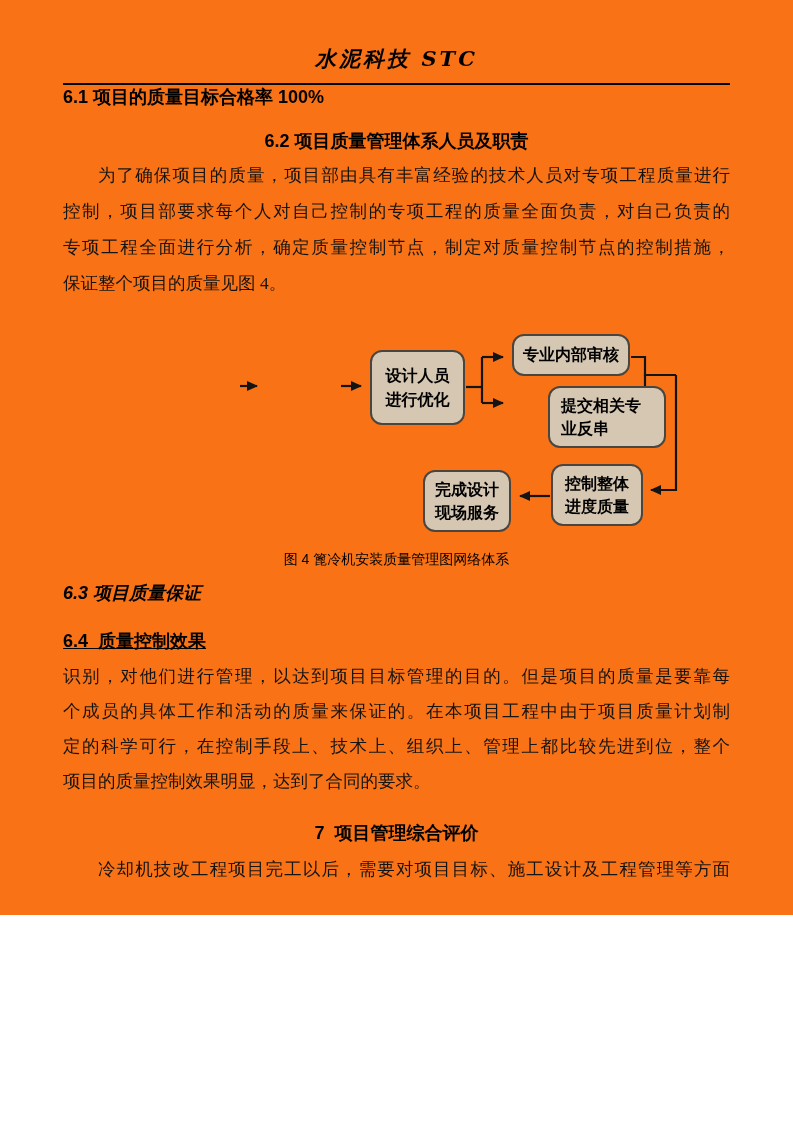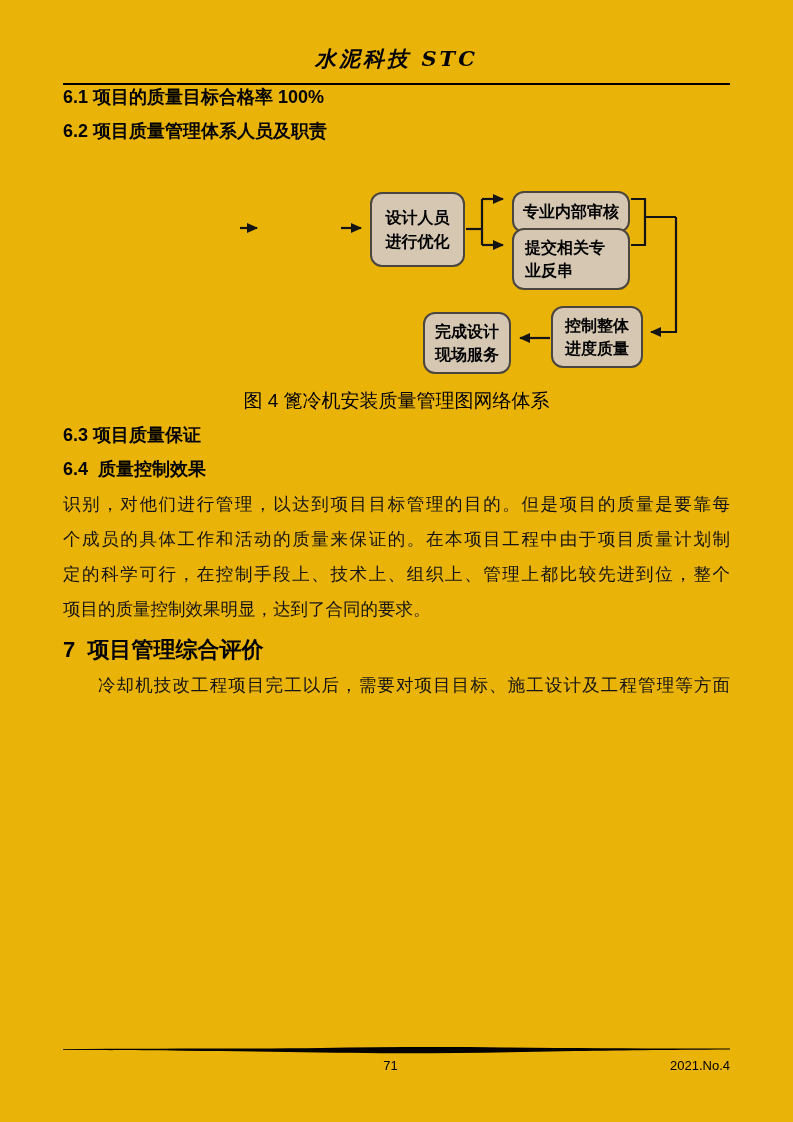--- a/index.html
+++ b/index.html
@@ -3,22 +3,22 @@
 <meta charset="utf-8">
 <style>
   :root{
     --box-fill:#d5c7b2;
     --box-border:#4a463f;
     --ink:#141414;
   }
   html,body{margin:0;padding:0;background:#ffffff;}
   .page{
     position:relative;
-    width:793px;height:1122px;
-    background:#eab308;
+    width:793px;height:915px;
+    background:#f97316;
     overflow:hidden;
     color:var(--ink);
     font-family:"Liberation Serif","DejaVu Serif",serif;
   }
   .content{padding:44px 63px 0 63px;}
 
   .journal-title{
     text-align:center;
     font-family:"DejaVu Serif","Liberation Serif",serif;
     font-style:italic;
@@ -36,24 +36,24 @@
 
   .sec-heading{
     font-family:"Liberation Sans","DejaVu Sans",sans-serif;
     font-weight:bold;
     font-size:18px;
     line-height:24px;
     color:#000;
     white-space:pre;
   }
   .h61{margin-top:0;}
-  .h62{margin-top:10px;}
-  .h63{margin-top:12px;}
-  .h64{margin-top:10px;}
-  .h7{margin-top:10px;font-size:22px;line-height:25px;}
+  .h62{margin-top:20px;text-align:center;}
+  .h63{margin-top:12px;font-style:italic;}
+  .h64{margin-top:24px;text-decoration:underline;}
+  .h7{margin-top:22px;font-size:18px;line-height:25px;text-align:center;}
 
   .para{font-size:17.5px;color:var(--ink);}
   .p62{margin-top:4px;}
   .p62 .tline{line-height:36px;}
   .p63{margin-top:8px;}
   .p64{margin-top:6px;}
   .p7{margin-top:6px;}
   .tline{
     line-height:35px;
     text-align:justify;
@@ -78,27 +78,27 @@
     border:2px solid var(--box-border);
     border-radius:12px;
     display:flex;align-items:center;justify-content:center;
     text-align:center;
     font-family:"Liberation Sans","DejaVu Sans",sans-serif;
     font-weight:bold;
     font-size:16px;line-height:1.45;
     color:#000;
     white-space:pre-line;
   }
-  .fbox.align-left{justify-content:flex-start;text-align:left;padding-left:11px;}
+  .fbox.align-left{justify-content:flex-start;text-align:left;padding-left:11px;margin-left:36px;}
 
   .fig-caption{
     margin-top:4px;
     text-align:center;
     font-family:"Liberation Sans","DejaVu Sans",sans-serif;
-    font-size:19px;
+    font-size:14px;
     color:#000;
     line-height:20px;
   }
 
   
   .footer{position:absolute;left:63px;top:1044px;width:667px;}
   .footer-rule{display:block;}
   .footer-row{
     position:relative;
     margin-top:2px;
@@ -114,20 +114,26 @@
 
 <div class="page">
   <div class="content">
 
     <div class="journal-title">水泥科技 STC</div>
     <div class="head-rule"></div>
 
     <div class="sec-heading h61">6.1 项目的质量目标合格率 100%</div>
     <div class="sec-heading h62">6.2 项目质量管理体系人员及职责</div>
 
+    <div class="para p62">
+        <div class="tline tline-first">为了确保项目的质量，项目部由具有丰富经验的技术人员对专项工程质量进行</div>
+        <div class="tline">控制，项目部要求每个人对自己控制的专项工程的质量全面负责，对自己负责的</div>
+        <div class="tline">专项工程全面进行分析，确定质量控制节点，制定对质量控制节点的控制措施，</div>
+        <div class="tline tline-last">保证整个项目的质量见图 4。</div>
+      </div>
 
     <div class="flowchart">
       <svg class="fsvg" width="793" height="212">
         <defs>
           <marker id="ah" markerUnits="userSpaceOnUse" markerWidth="11" markerHeight="10" refX="10" refY="5" orient="auto">
             <path d="M0,0 L11,5 L0,10 Z" fill="#141414"></path>
           </marker>
         </defs>
         <g stroke="#141414" stroke-width="2.2" fill="none">
           <line x1="240" y1="53" x2="257" y2="53" marker-end="url(#ah)"></line>
@@ -137,21 +143,21 @@
           <line x1="482" y1="24" x2="503" y2="24" marker-end="url(#ah)"></line>
           <line x1="482" y1="70" x2="503" y2="70" marker-end="url(#ah)"></line>
           <polyline points="631,24 645,24 645,42 676,42"></polyline>
           <polyline points="631,70 645,70 645,42"></polyline>
           <polyline points="676,42 676,157 651,157" marker-end="url(#ah)"></polyline>
           <line x1="550" y1="163" x2="520" y2="163" marker-end="url(#ah)"></line>
         </g>
       </svg>
       <div class="fbox" style="left:370px;top:17px;width:95px;height:75px">设计人员
 进行优化</div>
-      <div class="fbox" style="left:512px;top:16px;width:118px;height:42px">专业内部审核</div>
+      <div class="fbox" style="left:512px;top:1px;width:118px;height:42px">专业内部审核</div>
       <div class="fbox align-left" style="left:512px;top:53px;width:118px;height:62px">提交相关专
 业反串</div>
       <div class="fbox" style="left:551px;top:131px;width:92px;height:62px">控制整体
 进度质量</div>
       <div class="fbox" style="left:423px;top:137px;width:88px;height:62px">完成设计
 现场服务</div>
     </div>
 
     <div class="fig-caption">图 4  篦冷机安装质量管理图网络体系</div>
 

